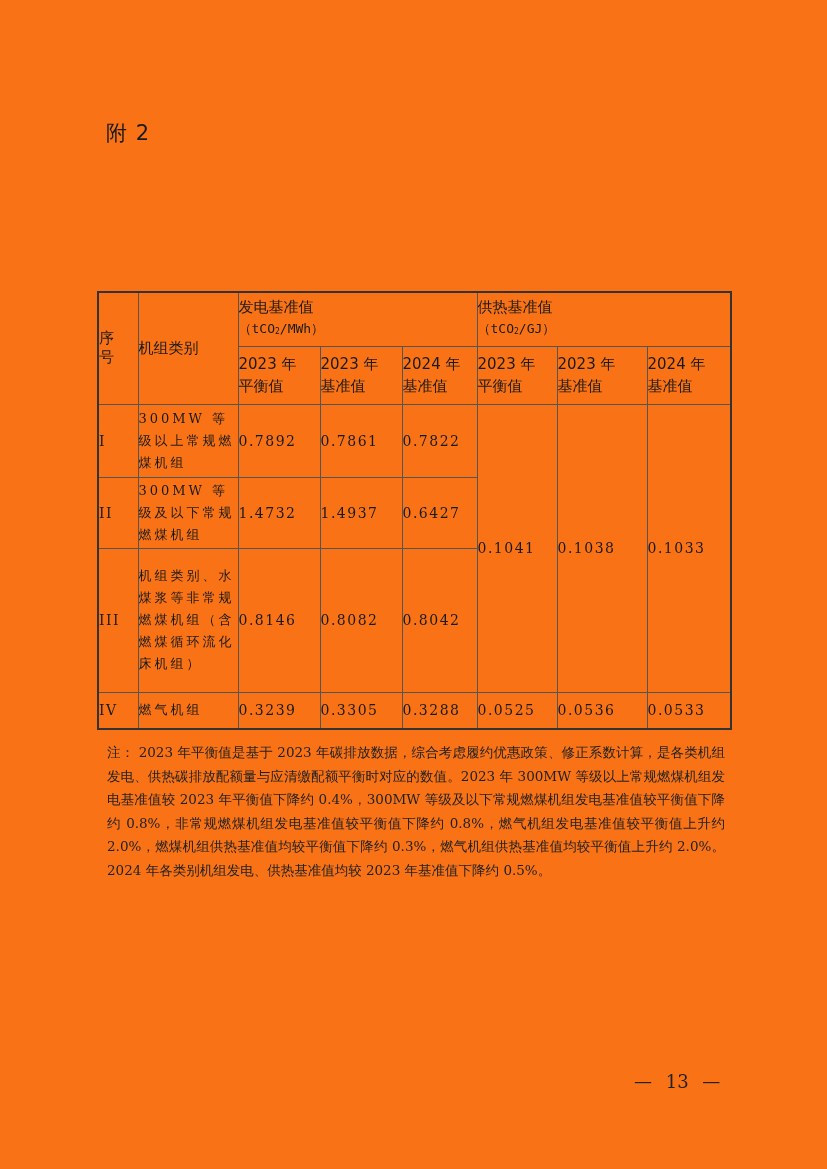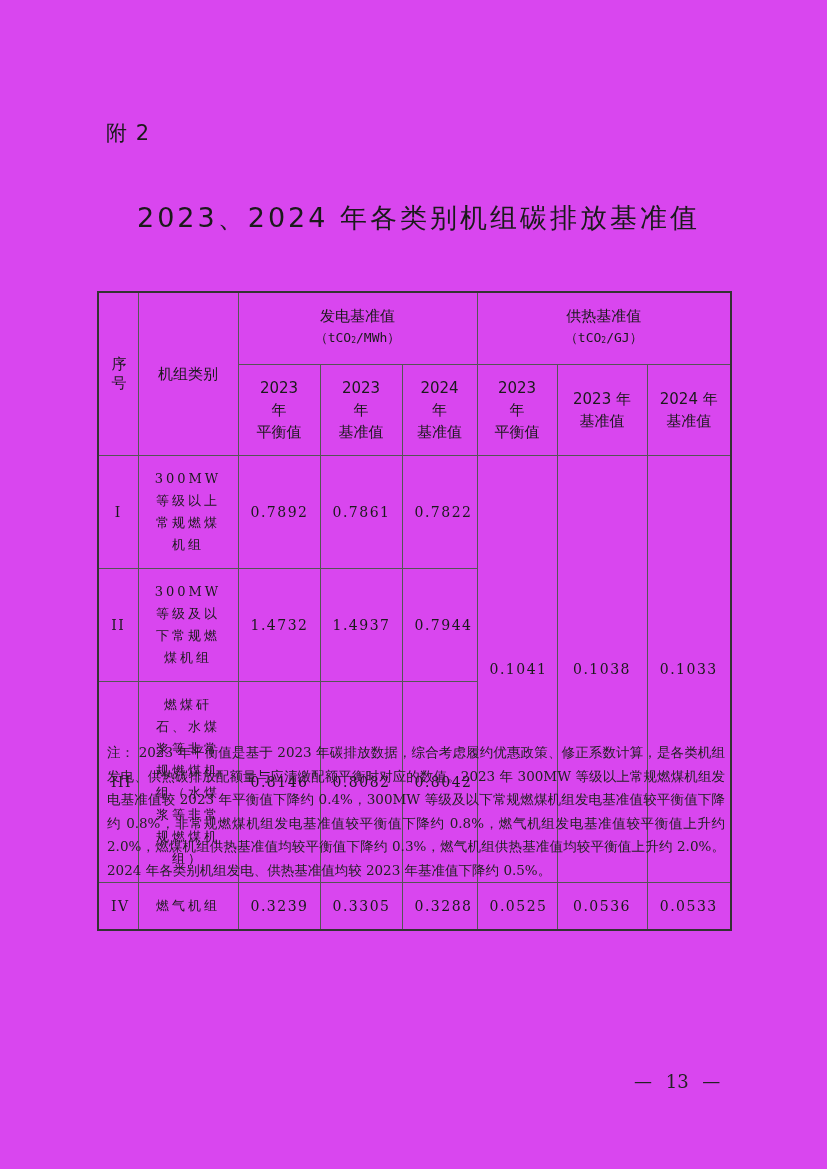--- a/index.html
+++ b/index.html
@@ -1,36 +1,35 @@
 <!DOCTYPE html>
 <html><head>
 <meta charset="utf-8">
 <style>
   html, body { margin: 0; padding: 0; background: #ffffff; }
   body { width: 827px; height: 1169px; position: relative; overflow: hidden; color: #1a1a1a; }
-  .page { position: absolute; left: 0; top: 0; width: 827px; height: 1169px; background: #d946ef; }
+  .page { position: absolute; left: 0; top: 0; width: 827px; height: 1169px; background: #f97316; }
   .attach { position: absolute; left: 106px; top: 119px; font-family: "DejaVu Sans", sans-serif; font-size: 21px; letter-spacing: 1px; }
   .title { position: absolute; left: 0; width: 827px; top: 200px; text-align: center; font-family: "DejaVu Sans", sans-serif; font-size: 27px; letter-spacing: 3px; padding-left: 10px; box-sizing: border-box; }
   table.grid { position: absolute; left: 97px; top: 291px; width: 633px; border-collapse: collapse; table-layout: fixed; font-family: "DejaVu Sans", sans-serif; font-size: 15px; }
-  table.grid td, table.grid th { border: 1px solid #555; text-align: center; vertical-align: middle; font-weight: normal; padding: 12px; line-height: 22px; }
+  table.grid td, table.grid th { border: 1px solid #555; text-align: left; vertical-align: middle; font-weight: normal; padding: 0; line-height: 22px; }
   table.grid { border: 2px solid #333; }
   .serif { font-family: "DejaVu Serif", serif; font-size: 14px; letter-spacing: 1.5px; }
   .cat { font-family: "DejaVu Serif", serif; font-size: 13px; letter-spacing: 3px; line-height: 24px; padding: 2px 4px; }
   .hdr { font-size: 15px; line-height: 22px; }
   .unit { font-family: "DejaVu Sans Mono", monospace; font-size: 13px; }
   sub { font-size: 8px; vertical-align: -1px; }
   .note { position: absolute; left: 107px; top: 741px; width: 618px; font-family: "DejaVu Serif", serif; font-size: 13.5px; line-height: 23.5px; text-align: justify; color: #222; }
   .pagenum { position: absolute; left: 634px; top: 1071px; font-family: "DejaVu Serif", serif; font-size: 18px; color: #222; word-spacing: 8px; }
 </style>
 </head>
 <body>
 
 <div class="page">
   <div class="attach">附 2</div>
-  <div class="title">2023、2024 年各类别机组碳排放基准值</div>
 
   <table class="grid">
     <colgroup>
       <col style="width:40px">
         <col style="width:100px">
       <col style="width:82px">
         <col style="width:82px">
         <col style="width:75px">
       <col style="width:80px">
         <col style="width:90px">
@@ -84,25 +83,25 @@
       <td class="serif">0.7822</td>
       <td rowspan="3" class="serif">0.1041</td>
       <td rowspan="3" class="serif">0.1038</td>
       <td rowspan="3" class="serif">0.1033</td>
     </tr>
     <tr style="height:71px">
       <td class="serif">II</td>
       <td class="cat">300MW 等级及以下常规燃煤机组</td>
       <td class="serif">1.4732</td>
       <td class="serif">1.4937</td>
-      <td class="serif">0.7944</td>
+      <td class="serif">0.6427</td>
     </tr>
     <tr style="height:144px">
       <td class="serif">III</td>
-      <td class="cat">燃煤矸石、水煤浆等非常规燃煤机组（水煤浆等非常规燃煤机组）</td>
+      <td class="cat">机组类别、水煤浆等非常规燃煤机组（含燃煤循环流化床机组）</td>
       <td class="serif">0.8146</td>
       <td class="serif">0.8082</td>
       <td class="serif">0.8042</td>
     </tr>
     <tr style="height:37px">
       <td class="serif">IV</td>
       <td class="cat">燃气机组</td>
       <td class="serif">0.3239</td>
       <td class="serif">0.3305</td>
       <td class="serif">0.3288</td>

